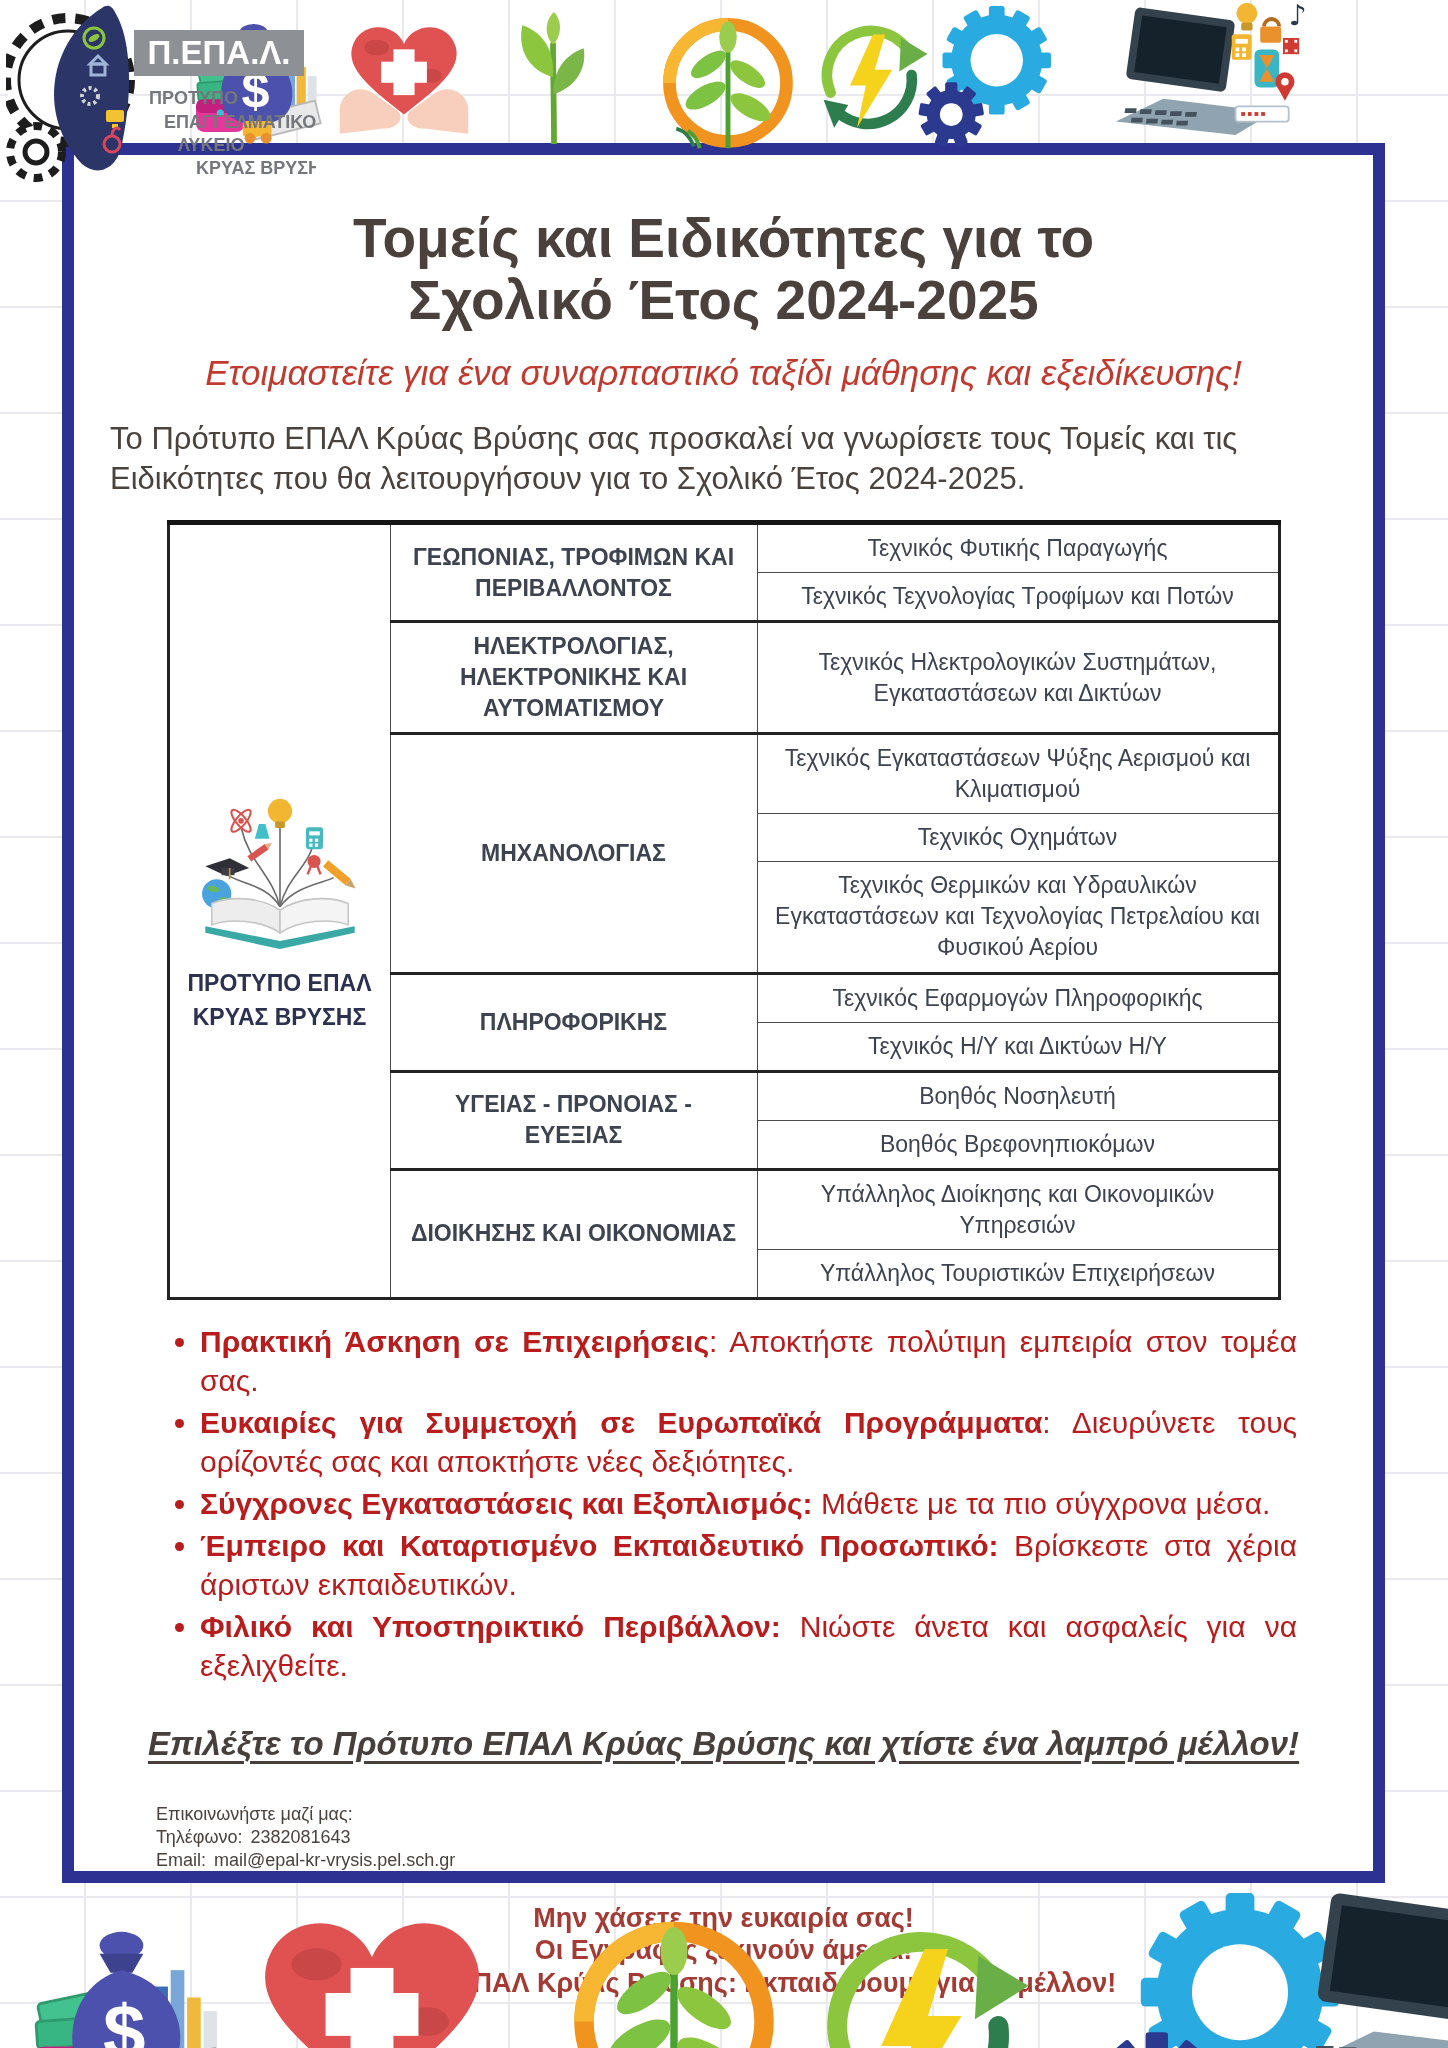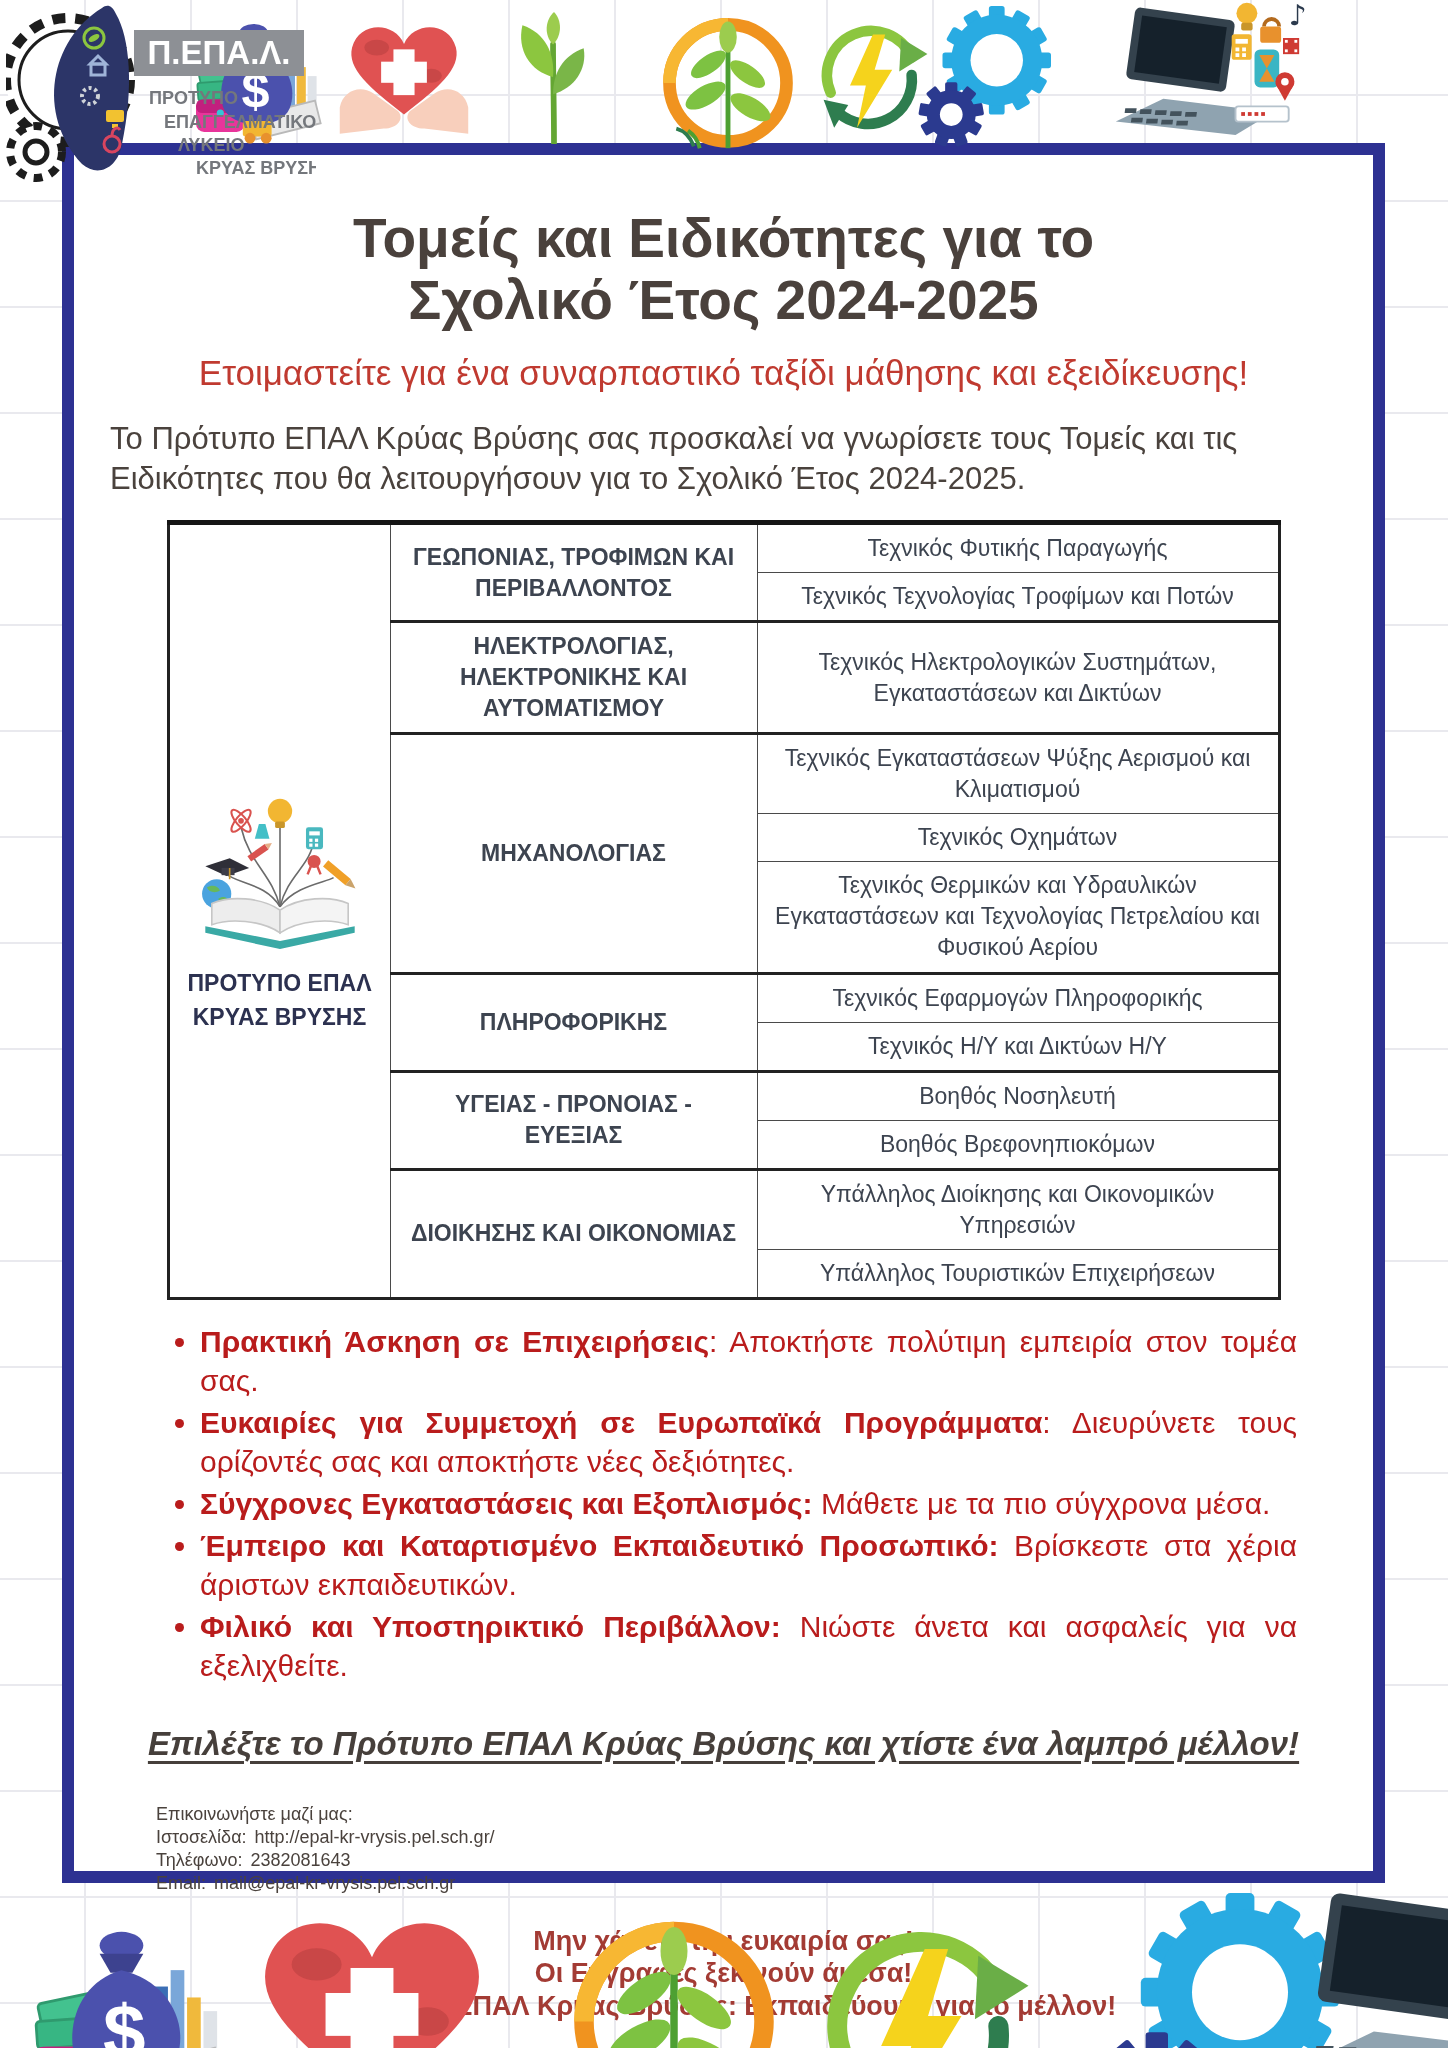--- a/index.html
+++ b/index.html
@@ -13,21 +13,21 @@
     background-size:106px 106px;
     background-position:-22px -12px;
   }
   .content-box{
     position:absolute;left:62px;top:143px;width:1323px;height:1740px;
     box-sizing:border-box;border:12px solid #2d3192;background:#ffffff;
     padding:26px 36px 0 36px;z-index:2;
   }
   .deco{position:absolute;z-index:3;}
   .title{font-size:55px;font-weight:700;line-height:1.13;color:#4a413c;text-align:center;margin-top:26px;}
-  .subtitle{font-size:35px;color:#c03a30;text-align:center;margin-top:22px;}
+  .subtitle{font-size:35px;font-style:italic;color:#c03a30;text-align:center;margin-top:22px;}
   .intro{font-size:31px;color:#4a423d;text-align:left;line-height:1.27;margin-top:26px;}
   table.sectors{
     border-collapse:collapse;width:1063px;margin:22px auto 0 auto;
     color:#3d4450;font-size:23px;line-height:1.35;table-layout:fixed;
   }
   table.sectors{border:3px solid #222;border-top:5px solid #151515;}
   table.sectors td{border:1.6px solid #4a4a4a;padding:8px 14px;text-align:center;vertical-align:middle;margin-left:40px;}
   table.sectors tr.group-start td{border-top:3.5px solid #222;}
   td.logo-cell{width:192px;background:#fff;}
   td.sector-cell{width:338px;font-weight:700;}
@@ -395,23 +395,20 @@
     <li><b>Σύγχρονες Εγκαταστάσεις και Εξοπλισμός:</b><span> Μάθετε με τα πιο σύγχρονα μέσα.</span></li>
     <li><b>Έμπειρο και Καταρτισμένο Εκπαιδευτικό Προσωπικό:</b><span> Βρίσκεστε στα χέρια άριστων εκπαιδευτικών.</span></li>
     <li><b>Φιλικό και Υποστηρικτικό Περιβάλλον:</b><span> Νιώστε άνετα και ασφαλείς για να εξελιχθείτε.</span></li>
   </ul>
 
   <div class="cta">Επιλέξτε το Πρότυπο ΕΠΑΛ Κρύας Βρύσης και χτίστε ένα λαμπρό μέλλον!</div>
 
   <div class="contact">
     <div>Επικοινωνήστε μαζί μας:</div>
     <div>
-      <span class="lbl">Ιστοσελίδα:</span><span>http://epal-kr-vrysis.pel.sch.gr/</span>
-    </div>
-    <div>
       <span class="lbl">Τηλέφωνο:</span><span>2382081643</span>
     </div>
     <div>
       <span class="lbl">Email:</span><span>mail@epal-kr-vrysis.pel.sch.gr</span>
     </div>
   </div>
 
   <div class="footer-lines">
     <div>Μην χάσετε την ευκαιρία σας!</div>
     <div>Οι Εγγραφές ξεκινούν άμεσα!</div>

